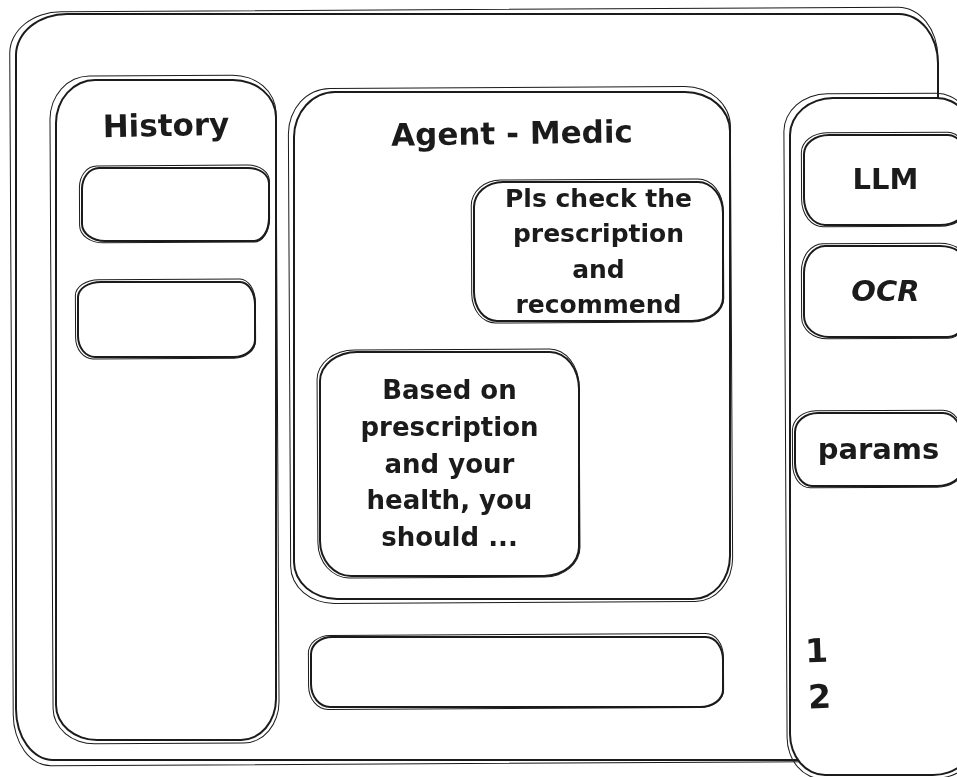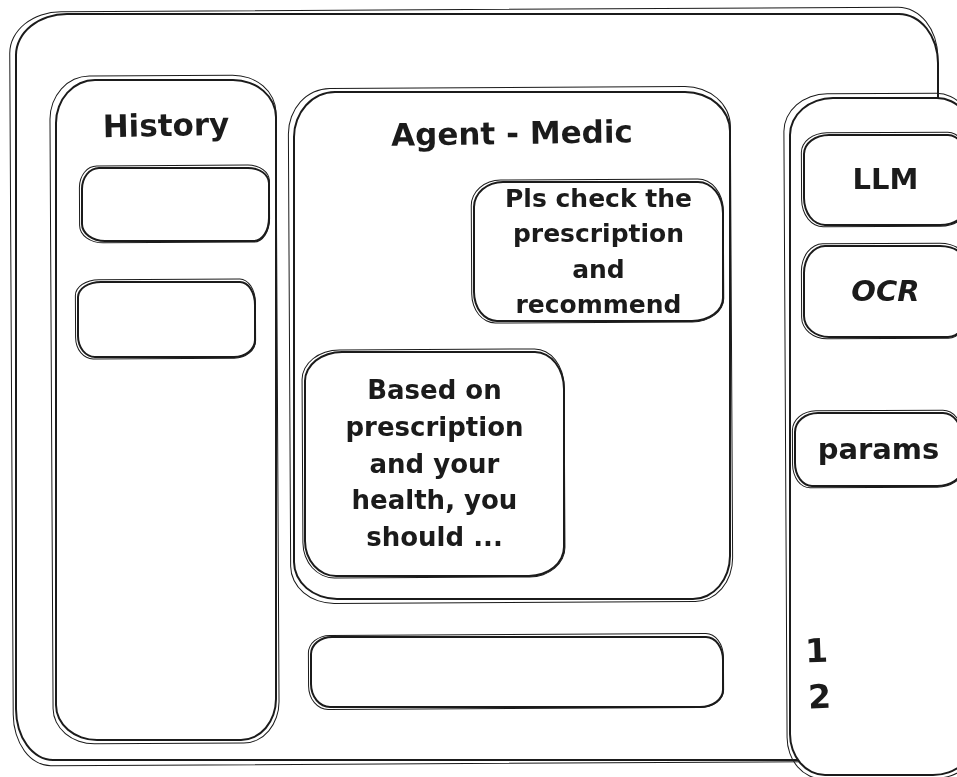--- a/index.html
+++ b/index.html
@@ -47,21 +47,21 @@
   .chat    { left: 276px; top: 76px; width: 438px; height: 509px;
              border-radius: 42px 46px 38px 44px / 46px 40px 44px 38px; }
   .chat-title { position: absolute; left: 0; top: 22px; width: 100%;
              text-align: center; font-size: 31px; font-weight: bold;
              transform: rotate(-0.8deg); }
   .bubble  { display: flex; align-items: center; justify-content: center;
              text-align: center; font-size: 25px; font-weight: bold;
              line-height: 1.42; padding: 8px 12px; }
   .msg-user  { left: 178px; top: 88px;  width: 251px; height: 141px;
              border-radius: 30px 26px 32px 24px / 26px 32px 24px 30px; }
-  .msg-agent { left: 9px;  top: 258px; width: 261px; height: 226px;
+  .msg-agent { left: 24px;  top: 258px; width: 261px; height: 226px;
              border-radius: 38px 30px 36px 32px / 30px 38px 30px 36px;
              font-size: 26px; }
   .chat-input { left: 15px; top: 543px; width: 414px; height: 72px;
              border-radius: 22px 18px 24px 20px / 18px 24px 18px 24px;
              cursor: text; }
 
   
   .tools   { left: 772px; top: 82px; width: 186px; height: 679px;
              border-radius: 44px 38px 42px 36px / 38px 44px 36px 42px; }
   .tbtn    { display: flex; align-items: center; justify-content: center;

